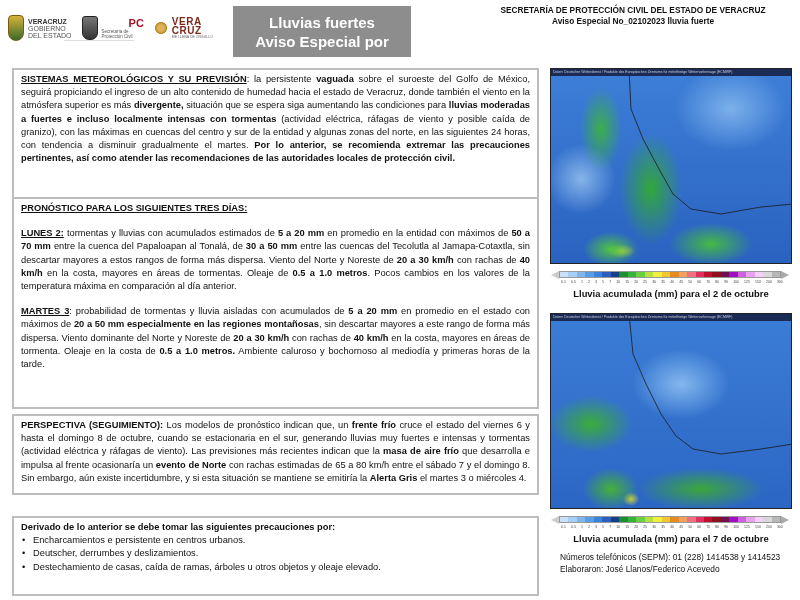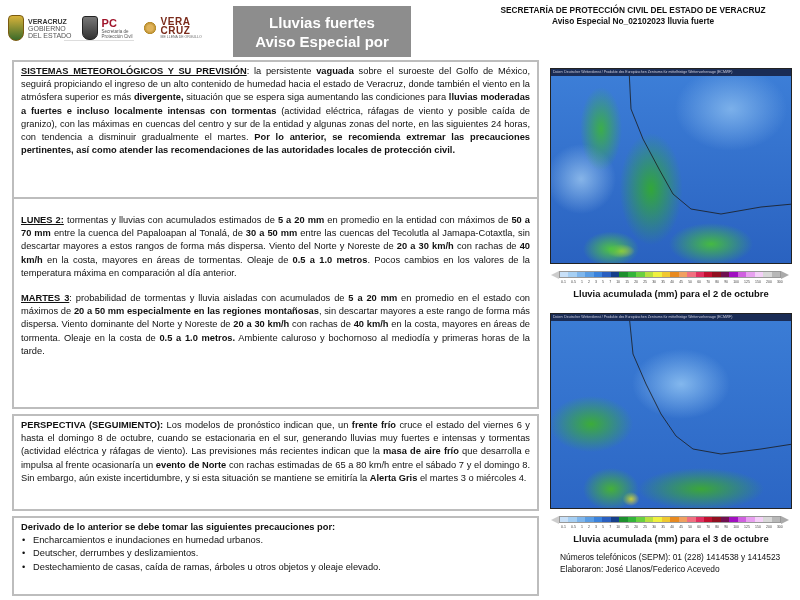--- a/index.html
+++ b/index.html
@@ -5,38 +5,38 @@
   * { box-sizing: border-box; margin: 0; padding: 0; }
   html, body { width: 800px; height: 600px; background: #ffffff; overflow: hidden; }
   body { font-family: "Liberation Sans", sans-serif; color: #111; position: relative; }
 
   .header-logos { position: absolute; left: 8px; top: 8px; width: 225px; height: 40px; display: flex; align-items: center; gap: 10px; }
   .logo-block { display: flex; align-items: center; gap: 4px; }
   .shield { width: 16px; height: 26px; border-radius: 4px 4px 8px 8px; background: linear-gradient(#d8b23a, #3a6b2a); border: 1px solid #7a5b10; }
   .shield2 { width: 16px; height: 24px; border-radius: 3px 3px 7px 7px; background: linear-gradient(#777, #333); border: 1px solid #222; }
   .logo-txt { font-size: 7px; line-height: 7px; color: #333; font-weight: bold; }
   .logo-txt .sub { font-weight: normal; color: #555; }
-  .pc-red { color: #a0142a; font-weight: bold; font-size: 11px; line-height: 11px; }
+  .pc-red { color: #a0142a; font-weight: bold; font-size: 11px; line-height: 11px; margin-left: 27px; }
   .pc-sub { font-size: 4.5px; color: #555; line-height: 5px; }
   .vc-star { width: 14px; height: 14px; background: radial-gradient(circle, #e0b35a 30%, #b58a2a 60%, transparent 62%); }
   .vc-txt { color: #7a2a1a; font-weight: bold; font-size: 10px; line-height: 9px; letter-spacing: 0.5px; }
   .vc-sub { font-size: 3.5px; color: #666; }
   .logo-underline { position: absolute; left: 64px; top: 40px; width: 70px; height: 1px; background: #ddd; }
 
   .title-box { position: absolute; left: 233px; top: 6px; width: 178px; height: 51px; background: #8d8d8d; color: #fff; font-weight: bold; font-size: 15px; line-height: 19px; text-align: center; display: flex; flex-direction: column; justify-content: center; }
 
   .org-info { position: absolute; right: 7px; top: 5px; width: 320px; text-align: right; font-size: 8.3px; line-height: 11px; }
   .org-info .b { font-weight: bold; text-align: center; }
 
   .panel { position: absolute; left: 12px; width: 527px; border: 2px solid #bdbdbd; background: #fff; padding: 3px 7px; font-size: 9.3px; line-height: 13.2px; text-align: justify; }
   .panel b { font-weight: bold; }
   .panel u { text-decoration: underline; }
-  #panel-sistemas { top: 60px; height: 148px; }
+  #panel-sistemas { top: 68px; height: 148px; }
   #panel-pronostico { top: 197px; height: 212px; }
-  #panel-perspectiva { top: 414px; height: 97px; }
+  #panel-perspectiva { top: 414px; height: 81px; }
   #panel-precauciones { top: 516px; height: 80px; text-align: left; }
   .spacer { height: 12px; }
   .prec-list { list-style: none; }
   .prec-list li { padding-left: 12px; position: relative; }
   .prec-list li::before { content: "•"; position: absolute; left: 1px; }
 
   .map { position: absolute; left: 550px; width: 242px; border: 1px solid #222; overflow: hidden; }
   #map1 { top: 68px; height: 196px; }
   #map2 { top: 313px; height: 196px; }
   .map-bg1 { width: 100%; height: 100%;
@@ -117,38 +117,39 @@
 <div class="org-info">
   <div class="b">SECRETARÍA DE PROTECCIÓN CIVIL DEL ESTADO DE VERACRUZ</div>
   <div class="b">Aviso Especial No_02102023 lluvia fuerte</div>
 </div>
 
 <div class="panel" id="panel-sistemas">
   <b><u>SISTEMAS METEOROLÓGICOS Y SU PREVISIÓN</u></b><span>: la persistente </span><b>vaguada</b><span> sobre el suroeste del Golfo de México, seguirá propiciando el ingreso de un alto contenido de humedad hacia el estado de Veracruz, donde también el viento en la atmósfera superior es más </span><b>divergente,</b><span> situación que se espera siga aumentando las condiciones para </span><b>lluvias moderadas a fuertes e incluso localmente intensas con tormentas</b><span> (actividad eléctrica, ráfagas de viento y posible caída de granizo), con las máximas en cuencas del centro y sur de la entidad y algunas zonas del norte, en las siguientes 24 horas, con tendencia a disminuir gradualmente el martes. </span><b>Por lo anterior, se recomienda extremar las precauciones pertinentes, así como atender las recomendaciones de las autoridades locales de protección civil.</b>
 </div>
 
 <div class="panel" id="panel-pronostico">
+  <b><u>PRONÓSTICO  PARA LOS SIGUIENTES TRES DÍAS:</u></b>
   <div class="spacer"></div>
   <div>
     <b><u>LUNES 2:</u></b><span> tormentas y lluvias con acumulados estimados de </span><b>5 a 20  mm</b><span> en promedio en la entidad con máximos de </span><b>50 a 70 mm</b><span> entre la cuenca del Papaloapan al Tonalá, de </span><b>30  a 50 mm</b><span> entre las cuencas del Tecolutla al Jamapa-Cotaxtla, sin descartar mayores a estos rangos de forma más dispersa. Viento del Norte y Noreste de </span><b>20 a 30 km/h</b><span> con rachas de </span><b>40 km/h</b><span> en la costa, mayores en áreas de tormentas. Oleaje de </span><b>0.5 a 1.0 metros</b><span>. Pocos cambios en los valores de la temperatura máxima en comparación al día anterior.</span>
   </div>
   <div class="spacer"></div>
   <div>
     <b><u>MARTES 3</u></b><span>: probabilidad de tormentas y lluvia aisladas con acumulados de </span><b>5 a 20 mm</b><span> en promedio en el estado con máximos de </span><b>20 a 50 mm especialmente en las regiones montañosas</b><span>, sin descartar mayores a este rango de forma más dispersa. Viento dominante del Norte y Noreste de </span><b>20 a 30 km/h</b><span> con rachas de </span><b>40 km/h</b><span> en la costa, mayores en áreas de tormenta. Oleaje en la costa de </span><b>0.5 a 1.0 metros.</b><span> Ambiente caluroso  y bochornoso  al mediodía  y primeras horas de la tarde.</span>
   </div>
 </div>
 
 <div class="panel" id="panel-perspectiva">
   <b>PERSPECTIVA (SEGUIMIENTO):</b><span> Los modelos de pronóstico indican que, un </span><b>frente frío</b><span> cruce  el estado del viernes 6 y hasta el domingo 8 de octubre, cuando se estacionaria en el sur, generando lluvias muy fuertes e intensas y tormentas (actividad eléctrica y ráfagas de viento). Las previsiones más recientes indican que la </span><b>masa de aire frío</b><span> que desarrolla e impulsa al frente ocasionaría un </span><b>evento de Norte</b><span> con rachas estimadas de 65 a 80 km/h entre el sábado 7 y el domingo 8. Sin embargo, aún existe incertidumbre,  y si esta situación  se mantiene se emitiría la </span><b>Alerta Gris</b><span> el martes 3 o miércoles 4.</span>
 </div>
 
 <div class="panel" id="panel-precauciones">
   <b>Derivado de lo anterior se debe tomar las siguientes precauciones por:</b>
   <ul class="prec-list">
-    <li>Encharcamientos e inundaciones  en humedad urbanos.</li>
+    <li>Encharcamientos e persistente  en centros urbanos.</li>
     <li>Deutscher, derrumbes y deslizamientos.</li>
     <li>Destechamiento de casas, caída de ramas, árboles u otros objetos y oleaje elevado.</li>
   </ul>
 </div>
 
 <div class="map" id="map1">
   <div class="map-bg1"></div>
   <svg class="map-coast" width="242" height="196">
     <polyline points="78,0 80,40 92,70 108,100 122,125 140,140 170,145 210,138 242,135" fill="none" stroke="#1a1a1a" stroke-width="0.8"></polyline>
   </svg>
@@ -274,18 +275,18 @@
       <span>70</span>
       <span>80</span>
       <span>90</span>
       <span>100</span>
       <span>125</span>
       <span>150</span>
       <span>200</span>
       <span>300</span>
     </div>
 </div>
-<div class="caption" id="caption2">Lluvia acumulada (mm) para el 3 de octubre</div>
+<div class="caption" id="caption2">Lluvia acumulada (mm) para el 7 de octubre</div>
 
 <div class="contact">
   <div>Números telefónicos (SEPM):  01 (228) 1414538 y 1414523</div>
   <div>Elaboraron: José Llanos/Federico Acevedo</div>
 </div>
 
 </body></html>

